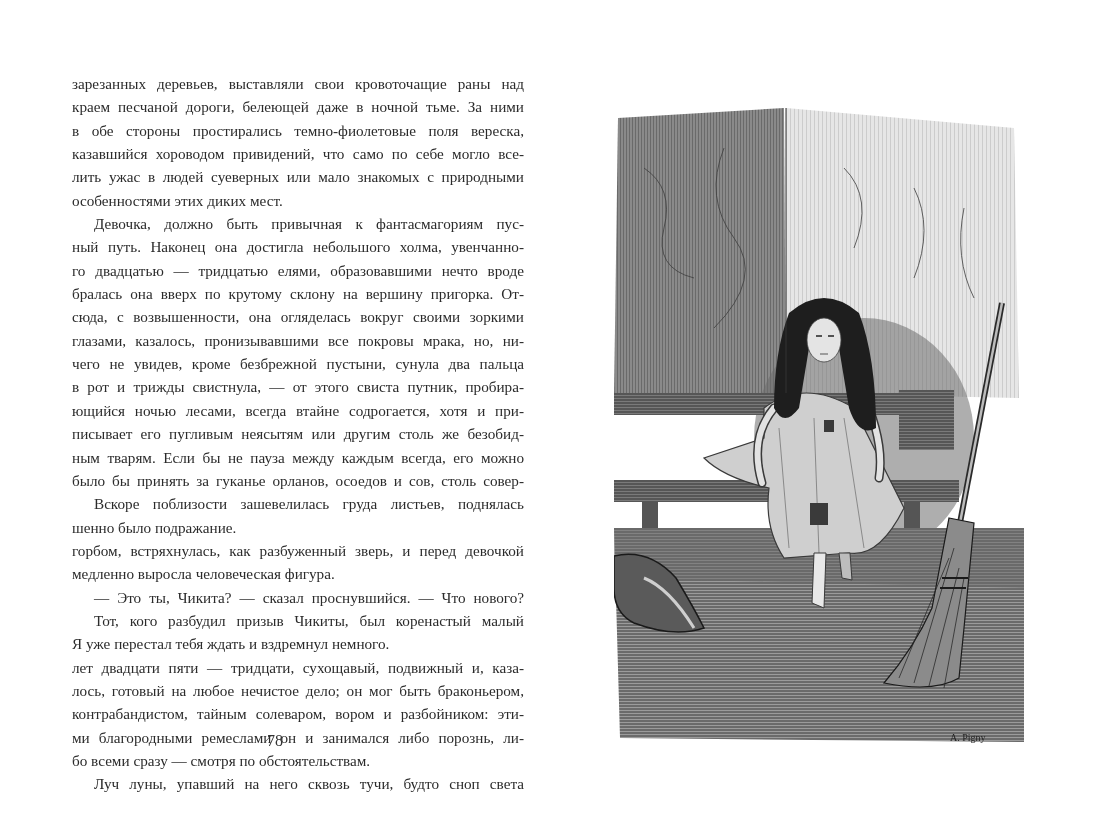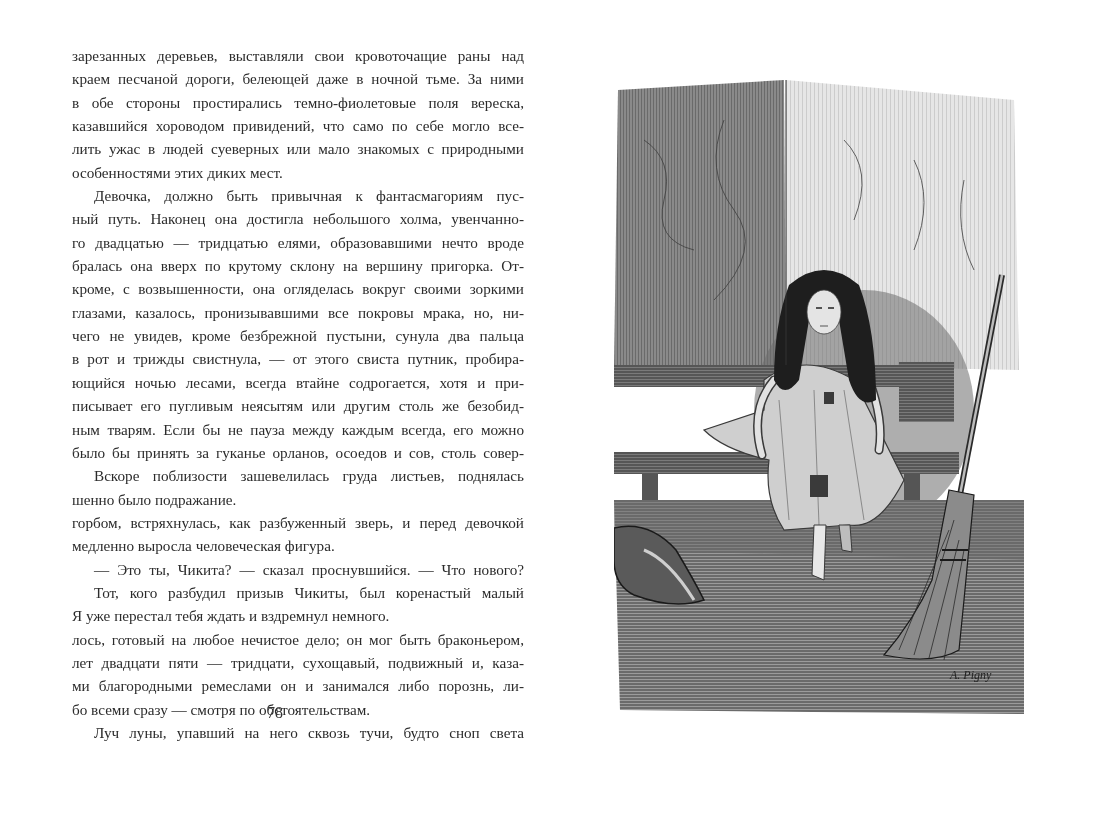--- a/index.html
+++ b/index.html
@@ -1,20 +1,20 @@
 <!DOCTYPE html>
 <html><head>
 <meta charset="utf-8">
 <style>
   html, body { margin: 0; padding: 0; }
   body {
     width: 1100px; height: 825px; background: #ffffff; position: relative; overflow: hidden;
     font-family: "Liberation Serif", "DejaVu Serif", serif; color: #2b2b2b;
   }
-  .spread { position: absolute; inset: 0; }
+  .spread { position: absolute; inset: 0; margin-top: 28px; }
   .page-left { position: absolute; left: 0; top: 0; width: 550px; height: 825px; }
   .page-right { position: absolute; left: 550px; top: 0; width: 550px; height: 825px; }
 
   .text-block {
     position: absolute; left: 72px; top: 44px; width: 452px;
     font-size: 15.2px; line-height: 23.35px; text-align: justify;
   }
   .line { display: block; white-space: nowrap; text-align-last: justify; text-align: justify; }
   .line.last { text-align-last: left; }
   .line.indent { text-indent: 22px; }
@@ -22,56 +22,57 @@
   .page-number {
     position: absolute; left: 0; top: 704px; width: 550px; text-align: center;
     font-size: 16px; color: #333;
   }
 
   .illustration {
     position: absolute; left: 614px; top: 80px; width: 410px; height: 634px;
   }
   .illustration svg { width: 100%; height: 100%; display: block; }
   .signature {
-    position: absolute; left: 950px; top: 668px; font-style: italic; font-size: 12px; color: #222;
+    position: absolute; left: 950px; top: 704px; font-size: 10px; color: #222;
   }
 </style>
 </head>
 <body>
 
 <div class="spread">
   <div class="page-left">
     <div class="text-block" id="text-block">
         <span class="line">зарезанных деревьев, выставляли свои кровоточащие раны над</span>
         <span class="line">краем песчаной дороги, белеющей даже в ночной тьме. За ними</span>
         <span class="line">в обе стороны простирались темно-фиолетовые поля вереска,</span>
         <span class="line">казавшийся хороводом привидений, что само по себе могло все-</span>
         <span class="line">лить ужас в людей суеверных или мало знакомых с природными</span>
         <span class="line last">особенностями этих диких мест.</span>
         <span class="line indent">Девочка, должно быть привычная к фантасмагориям пус-</span>
         <span class="line">ный путь. Наконец она достигла небольшого холма, увенчанно-</span>
         <span class="line">го двадцатью — тридцатью елями, образовавшими нечто вроде</span>
         <span class="line">бралась она вверх по крутому склону на вершину пригорка. От-</span>
-        <span class="line">кроме, с возвышенности, она огляделась вокруг своими зоркими</span>
+        <span class="line">сюда, с возвышенности, она огляделась вокруг своими зоркими</span>
         <span class="line">глазами, казалось, пронизывавшими все покровы мрака, но, ни-</span>
         <span class="line">чего не увидев, кроме безбрежной пустыни, сунула два пальца</span>
         <span class="line">в рот и трижды свистнула, — от этого свиста путник, пробира-</span>
         <span class="line">ющийся ночью лесами, всегда втайне содрогается, хотя и при-</span>
         <span class="line">писывает его пугливым неясытям или другим столь же безобид-</span>
         <span class="line">ным тварям. Если бы не пауза между каждым всегда, его можно</span>
         <span class="line">было бы принять за гуканье орланов, осоедов и сов, столь совер-</span>
         <span class="line indent">Вскоре поблизости зашевелилась груда листьев, поднялась</span>
         <span class="line last">шенно было подражание.</span>
         <span class="line">горбом, встряхнулась, как разбуженный зверь, и перед девочкой</span>
         <span class="line last">медленно выросла человеческая фигура.</span>
         <span class="line indent">—  Это ты, Чикита? — сказал проснувшийся. — Что нового?</span>
         <span class="line indent">Тот, кого разбудил призыв Чикиты, был коренастый малый</span>
         <span class="line last">Я уже перестал тебя ждать и вздремнул немного.</span>
+        <span class="line">лет двадцати пяти — тридцати, сухощавый, подвижный и, каза-</span>
         <span class="line">лось, готовый на любое нечистое дело; он мог быть браконьером,</span>
-        <span class="line">лет двадцати пяти — тридцати, сухощавый, подвижный и, каза-</span>
+        <span class="line">контрабандистом, тайным солеваром, вором и разбойником: эти-</span>
         <span class="line">ми благородными ремеслами он и занимался либо порознь, ли-</span>
         <span class="line last">бо всеми сразу — смотря по обстоятельствам.</span>
         <span class="line indent">Луч луны, упавший на него сквозь тучи, будто сноп света</span>
       </div>
     <div class="page-number">78</div>
   </div>
 
   <div class="page-right"></div>
 
   <div class="illustration">

